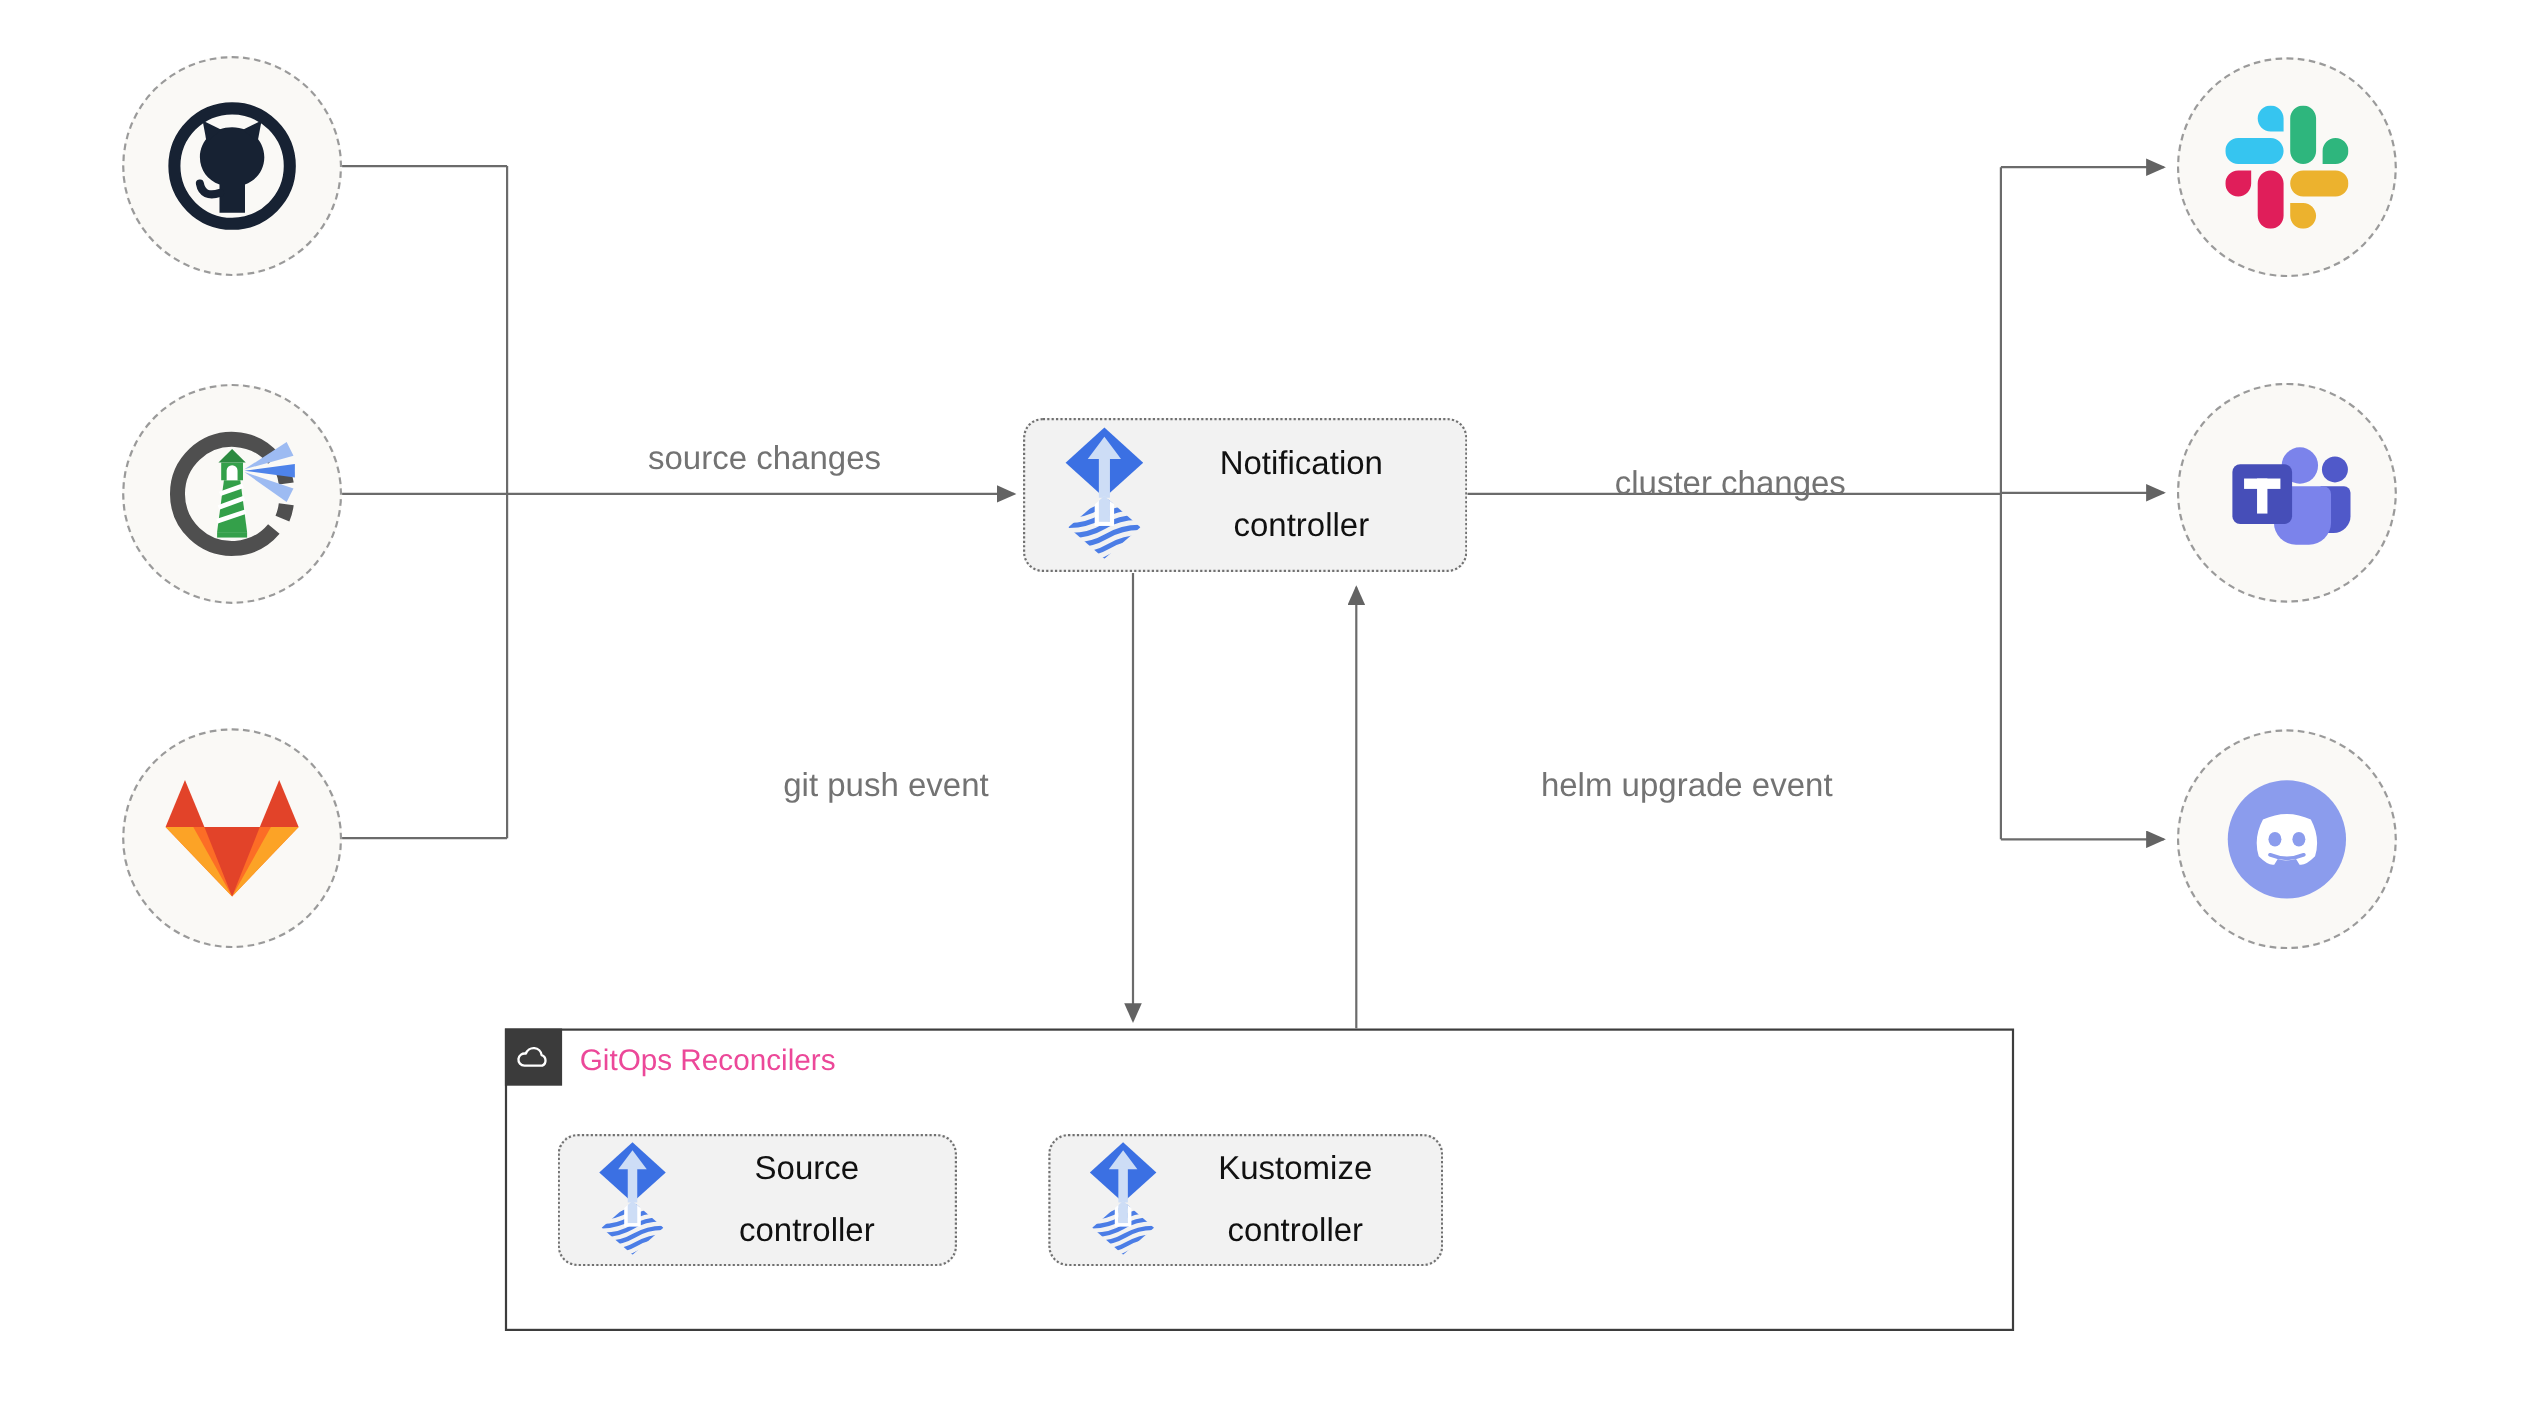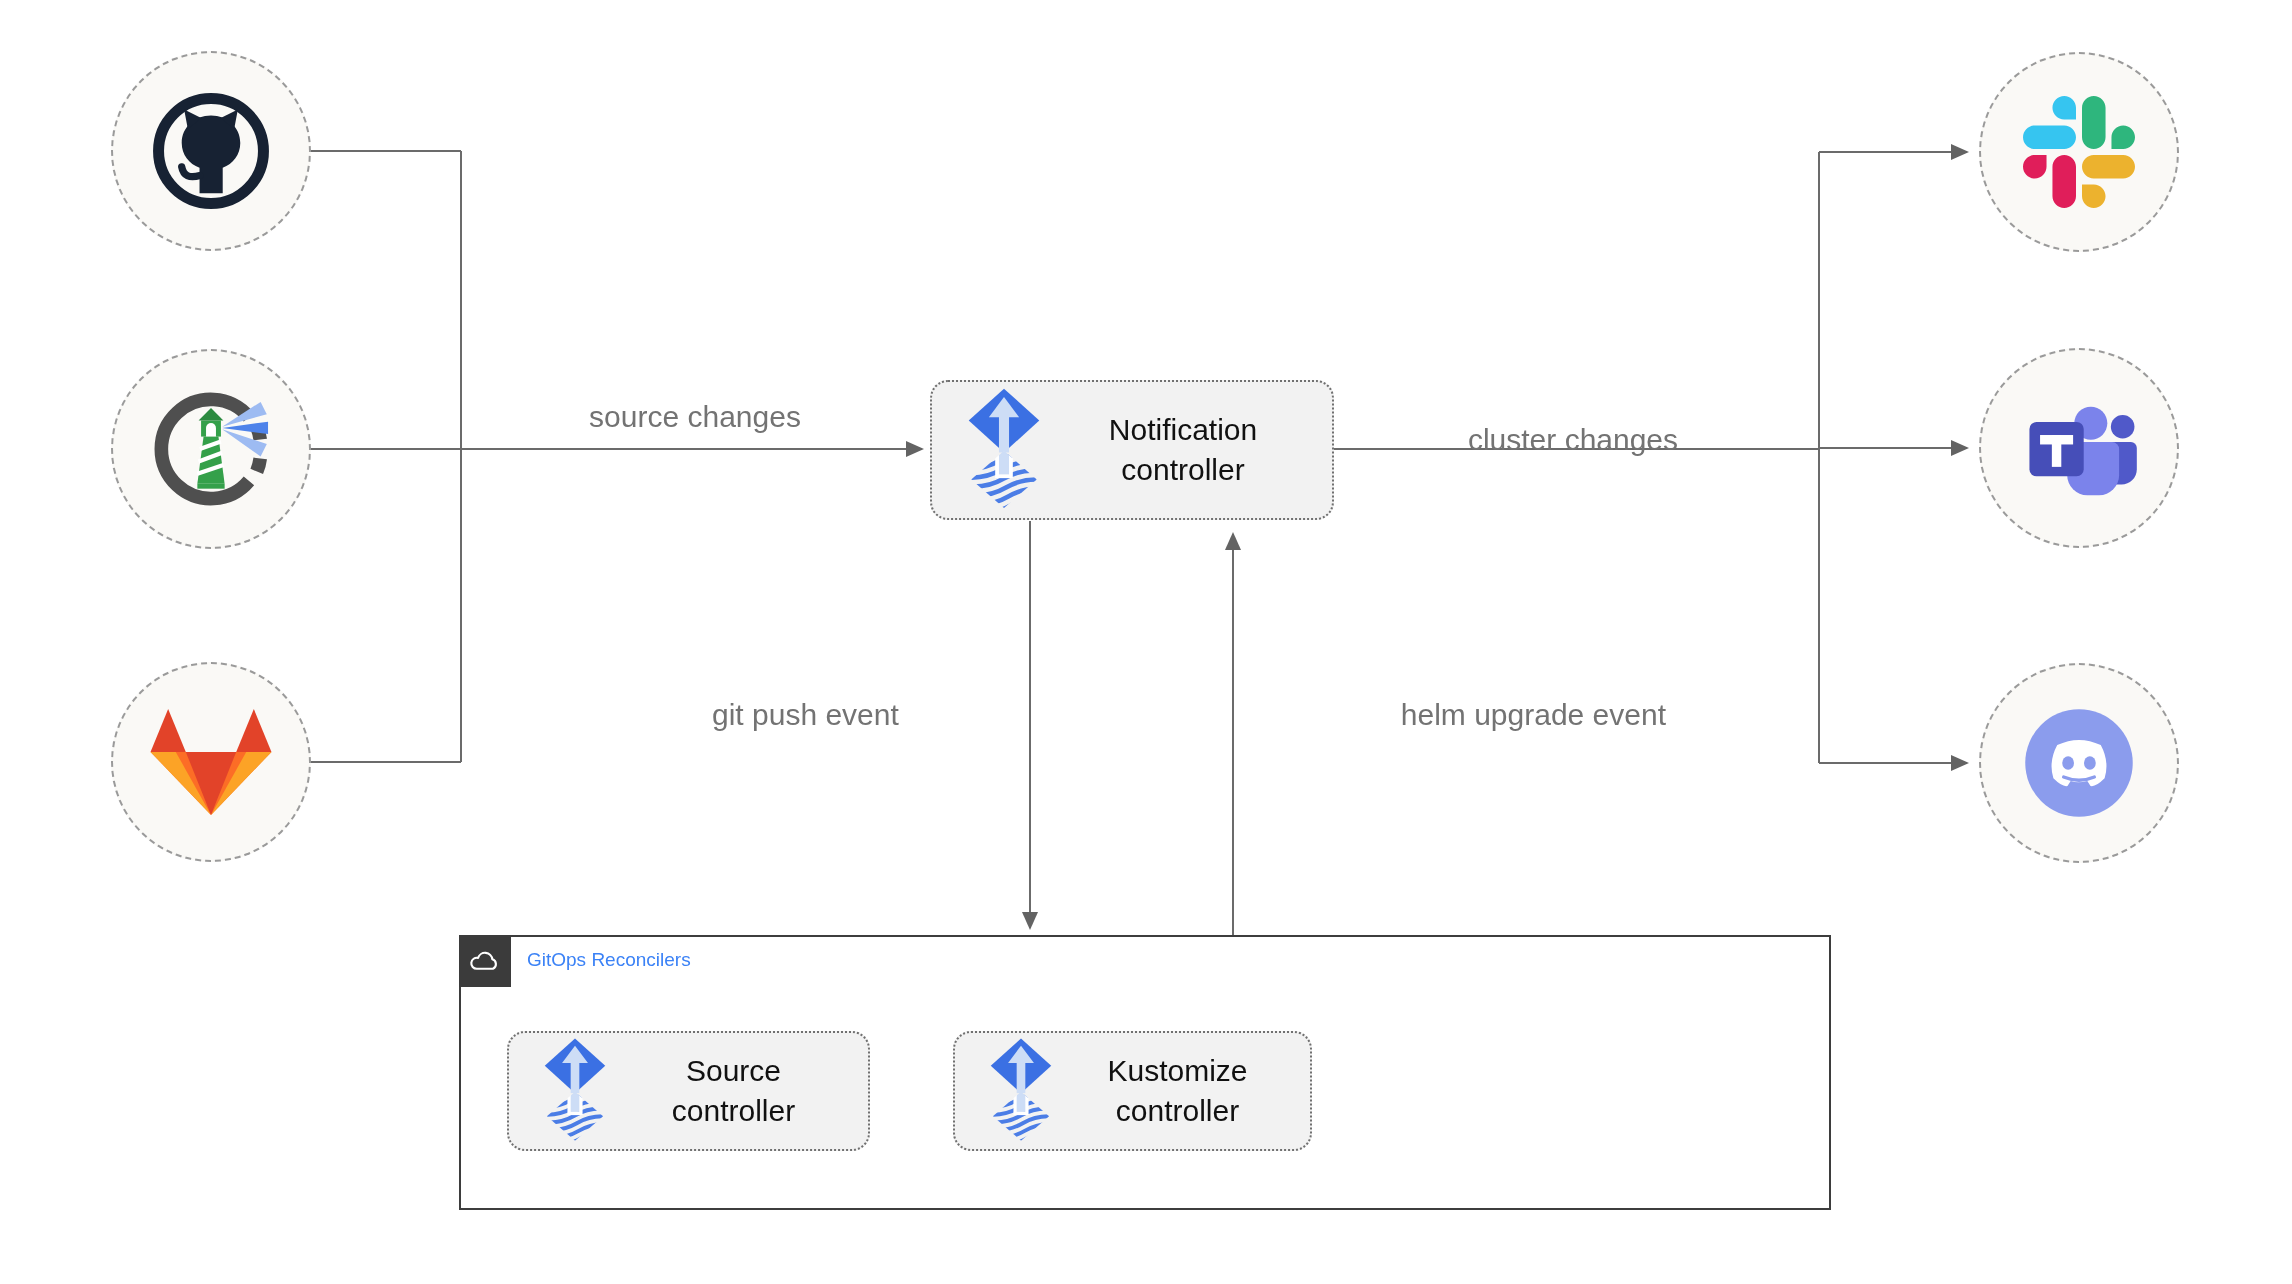--- a/index.html
+++ b/index.html
@@ -40,42 +40,42 @@
     background: #f2f2f2;
     border: 2px dotted #707070;
     border-radius: 18px;
     display: flex; align-items: center;
   }
   .ctrl-box .flux { flex: 0 0 auto; margin-left: 28px; }
   .ctrl-box .ctrl-label {
     flex: 1 1 auto;
     text-align: center;
     font-size: 30px;
-    line-height: 40px;
+    line-height: 56px;
     color: #111;
     padding-right: 14px;
   }
 
   
   #reconcilers-box {
     position: absolute;
     left: 459px; top: 935px; width: 1372px; height: 275px;
     box-sizing: border-box;
     border: 2px solid #3d3d3d;
     background: #ffffff;
   }
   #reconcilers-badge {
     position: absolute; left: -2px; top: -2px;
     width: 52px; height: 52px;
     background: #3b3b3b;
     display: flex; align-items: center; justify-content: center;
   }
   #reconcilers-title {
     position: absolute; left: 66px; top: 12px;
-    font-size: 19px; color: #3b82f6;
+    font-size: 27px; color: #ec4899;
   }
 </style>
 </head>
 <body>
 
 <svg width="0" height="0" style="position:absolute" aria-hidden="true">
   <defs>
     <symbol id="flux-logo" viewBox="0 0 100 150">
       <polygon points="50,2 92,40 50,78 8,40" fill="#3b70e3"></polygon>
       <polygon points="50,12 68,36 32,36" fill="#cdddf6"></polygon>

